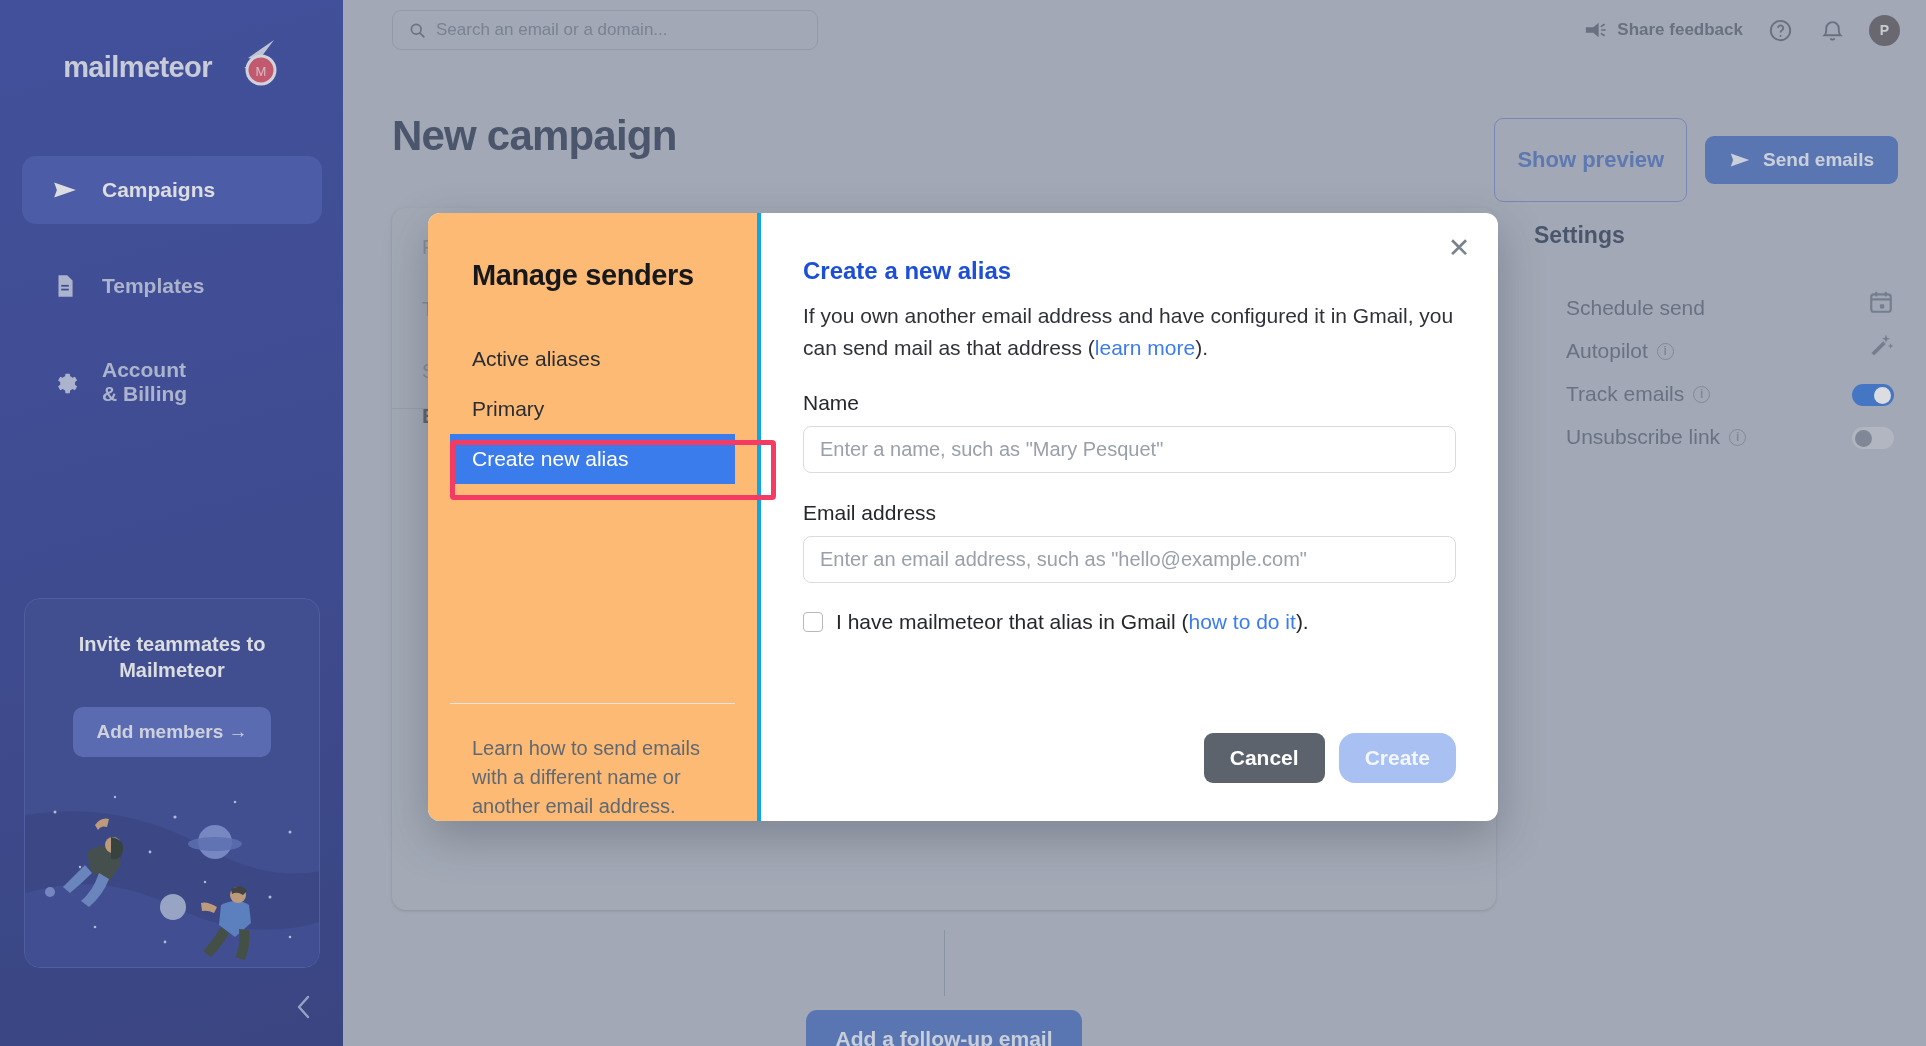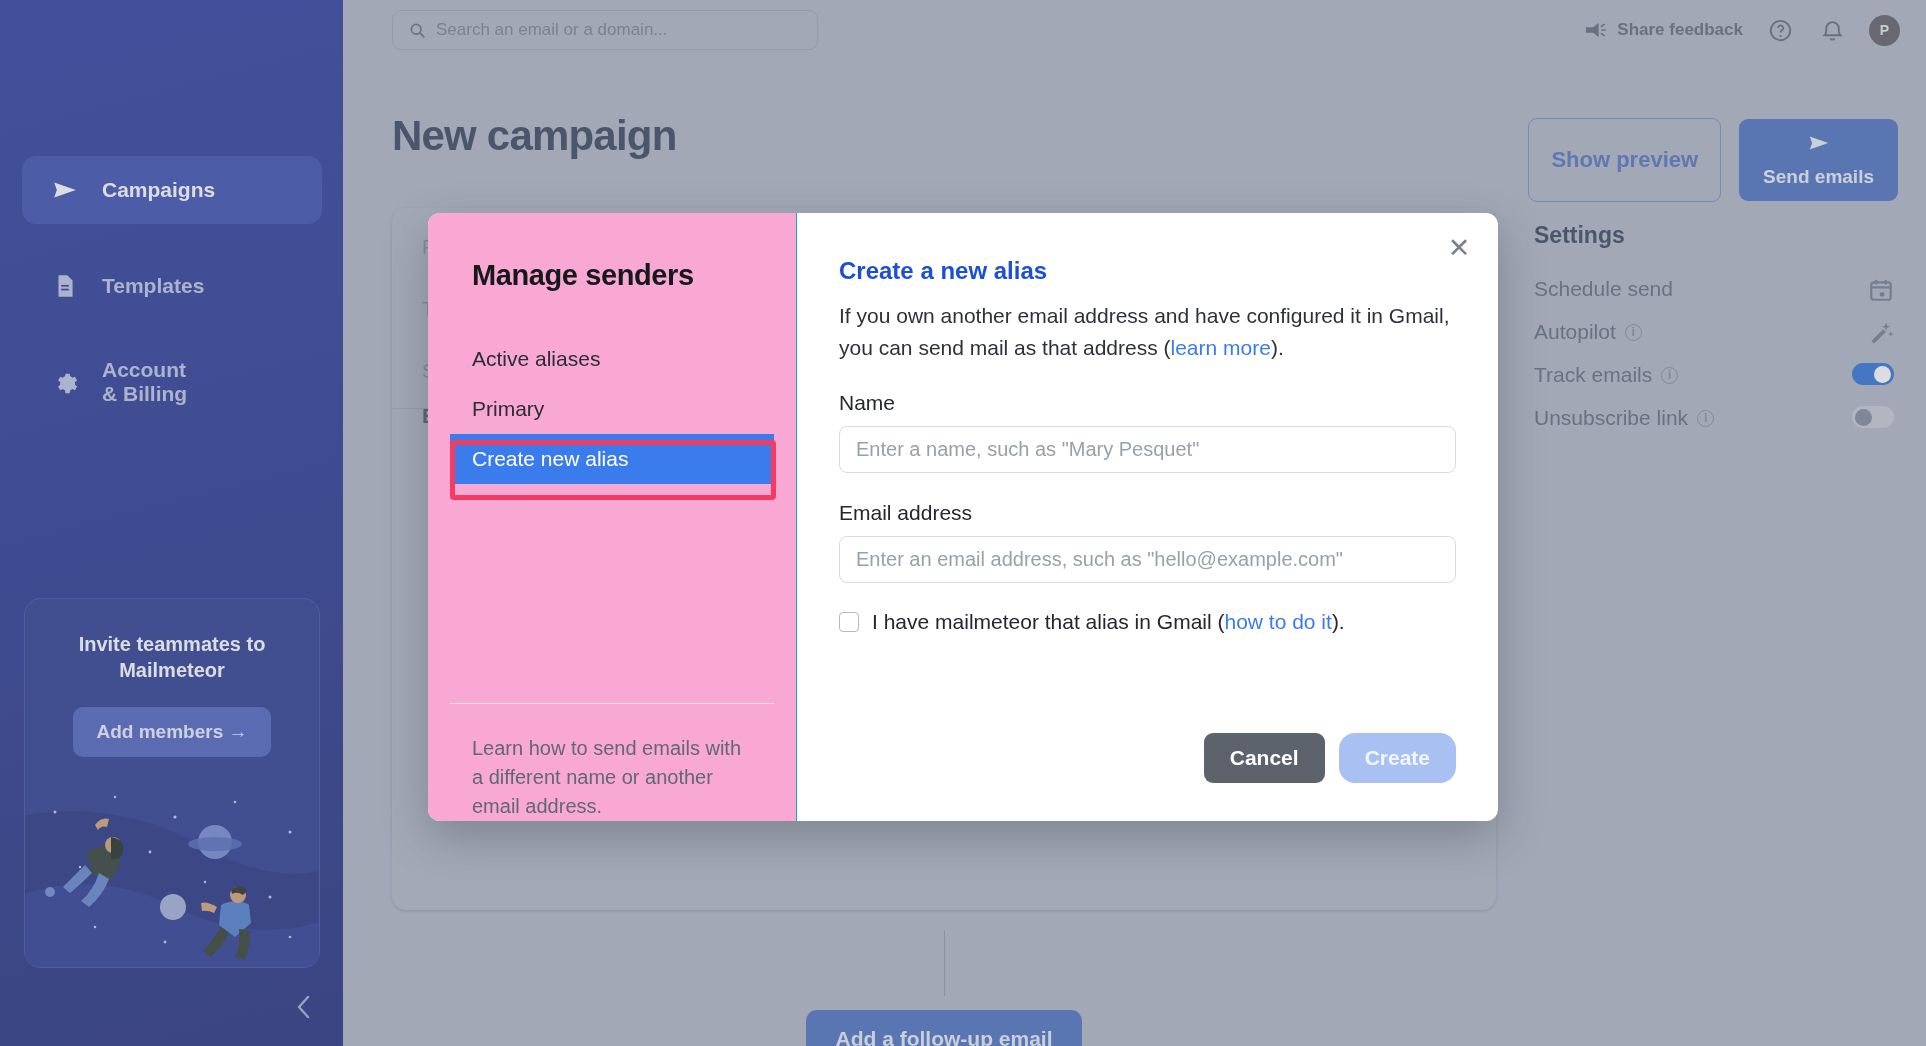--- a/index.html
+++ b/index.html
@@ -94,21 +94,21 @@
   }
   .hdr-actions { position: absolute; right: 28px; top: 118px; display: flex; gap: 18px; align-items: center; }
   .btn-ghost {
     border: 1px solid #7f93c9; background: transparent; color: #5f7ec4;
     border-radius: 9px; padding: 28px 22px; font-size: 22px; font-weight: 700;
     font-family: inherit; cursor: pointer;
   }
   .btn-primary {
     border: none; background: #5a7bc4; color: #eaeff9; border-radius: 9px;
     padding: 13px 24px; font-size: 19px; font-weight: 700; font-family: inherit;
-    display: flex; align-items: center; gap: 12px; cursor: pointer; flex-direction: column;
+    display: flex; align-items: center; gap: 12px; cursor: pointer;
   }
   .btn-primary svg { width: 22px; height: 22px; fill: #eaeff9; }
 
   
   .compose-card {
     position: absolute; left: 392px; top: 208px; width: 1104px; height: 702px;
     background: #b8bec9; border-radius: 14px;
     box-shadow: 0 1px 3px rgba(80,88,104,.28);
   }
   .compose-row {
@@ -124,22 +124,22 @@
   .followup-btn {
     position: absolute; left: 806px; top: 1010px; width: 276px; height: 58px;
     background: #5a7bc4; color: #e7edf9; border: none; border-radius: 11px;
     font-size: 21px; font-weight: 700; font-family: inherit; cursor: pointer;
   }
 
   
   .settings { position: absolute; left: 1534px; top: 222px; width: 360px; }
   .settings-title { font-size: 23px; font-weight: 800; color: #47536b; margin-bottom: 28px; }
   .settings-row {
-    display: flex; align-items: flex-start; justify-content: space-between;
-    height: 43px; color: #6e7688; font-size: 21px;
+    display: flex; align-items: flex-end; justify-content: space-between;
+    height: 43px; color: #6e7688; font-size: 21px; margin-left: 32px;
   }
   .settings-left { display: flex; align-items: center; gap: 9px; }
   .info-i {
     width: 17px; height: 17px; border-radius: 50%; border: 1.6px solid #8d95a5;
     color: #8d95a5; font-size: 12px; font-weight: 700; font-style: normal;
     display: flex; align-items: center; justify-content: center; line-height: 1;
   }
   .set-icon svg { width: 26px; height: 26px; fill: #7d8698; }
   .toggle { width: 42px; height: 22px; border-radius: 11px; position: relative; cursor: pointer; }
   .toggle.on { background: #3f7bdc; }
@@ -152,21 +152,21 @@
 
   
   .overlay { position: absolute; inset: 0; background: rgba(90,98,114,.22); }
   .modal {
     position: absolute; left: 428px; top: 213px; width: 1070px; height: 608px;
     background: #ffffff; border-radius: 12px; overflow: hidden;
     box-shadow: 0 16px 46px rgba(40,46,60,.30);
     display: flex;
   }
   .modal-left {
-    width: 369px; background: #f9a8d4; border-right: 1px solid #0ea5e9;
+    width: 333px; background: #fdba74; border-right: 4px solid #0ea5e9;
     display: flex; flex-direction: column;
   }
   .modal-title {
     margin: 46px 0 0 44px; font-size: 29px; font-weight: 800; color: #16181c;
     letter-spacing: -0.4px;
   }
   .side-list { margin-top: 42px; flex: 1; }
   .side-item {
     padding: 13px 0 13px 44px; font-size: 21px; color: #2a2d33; cursor: pointer;
   }
@@ -213,20 +213,30 @@
     background: #a9c0f3; color: #f2f6fd; border: none; border-radius: 16px;
     padding: 13px 26px; font-size: 21px; font-weight: 700; font-family: inherit; cursor: pointer;
   }
 </style>
 </head>
 <body>
 
 <div id="root">
 
   <div class="sidebar">
+    <div class="logo-wrap">
+      <span class="logo-text">mailmeteor</span>
+      <span class="logo-comet">
+        <svg viewBox="0 0 62 62" width="62" height="62">
+          <path d="M56 4 L30 22 L40 24 L26 32 L38 33 L28 41 Z" fill="#eceef7" opacity="0.9"></path>
+          <circle cx="43" cy="34" r="14" fill="#e0566f" stroke="#f2f3fa" stroke-width="3"></circle>
+          <text x="43" y="40" font-size="13" fill="#f6d4da" text-anchor="middle" font-family="Liberation Sans, sans-serif">M</text>
+        </svg>
+      </span>
+    </div>
 
     <div class="nav">
       <div class="nav-item active">
         <span class="nav-icon">
           <svg viewBox="0 0 24 24">
               <path d="M2 5 L22 12 L2 19 L4.5 12 Z"></path>
             </svg>
         </span>
         <span class="nav-label">Campaigns</span>
       </div>

